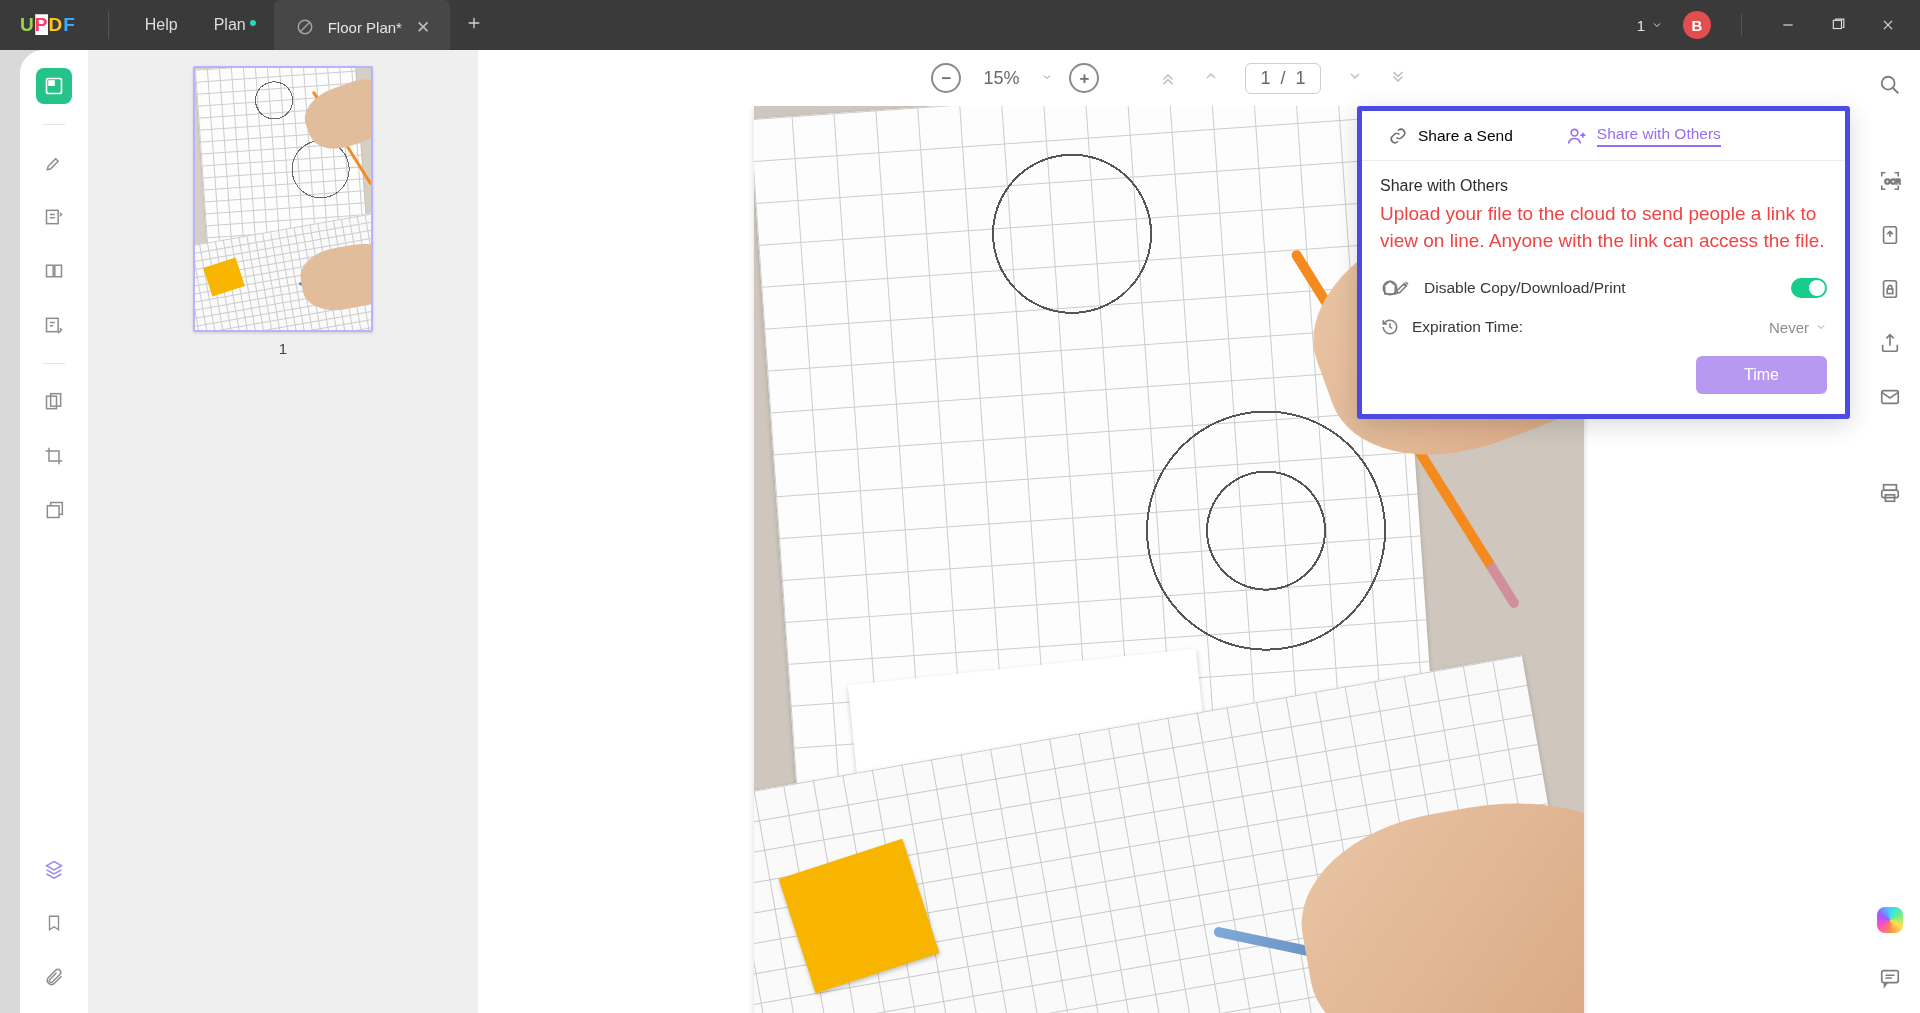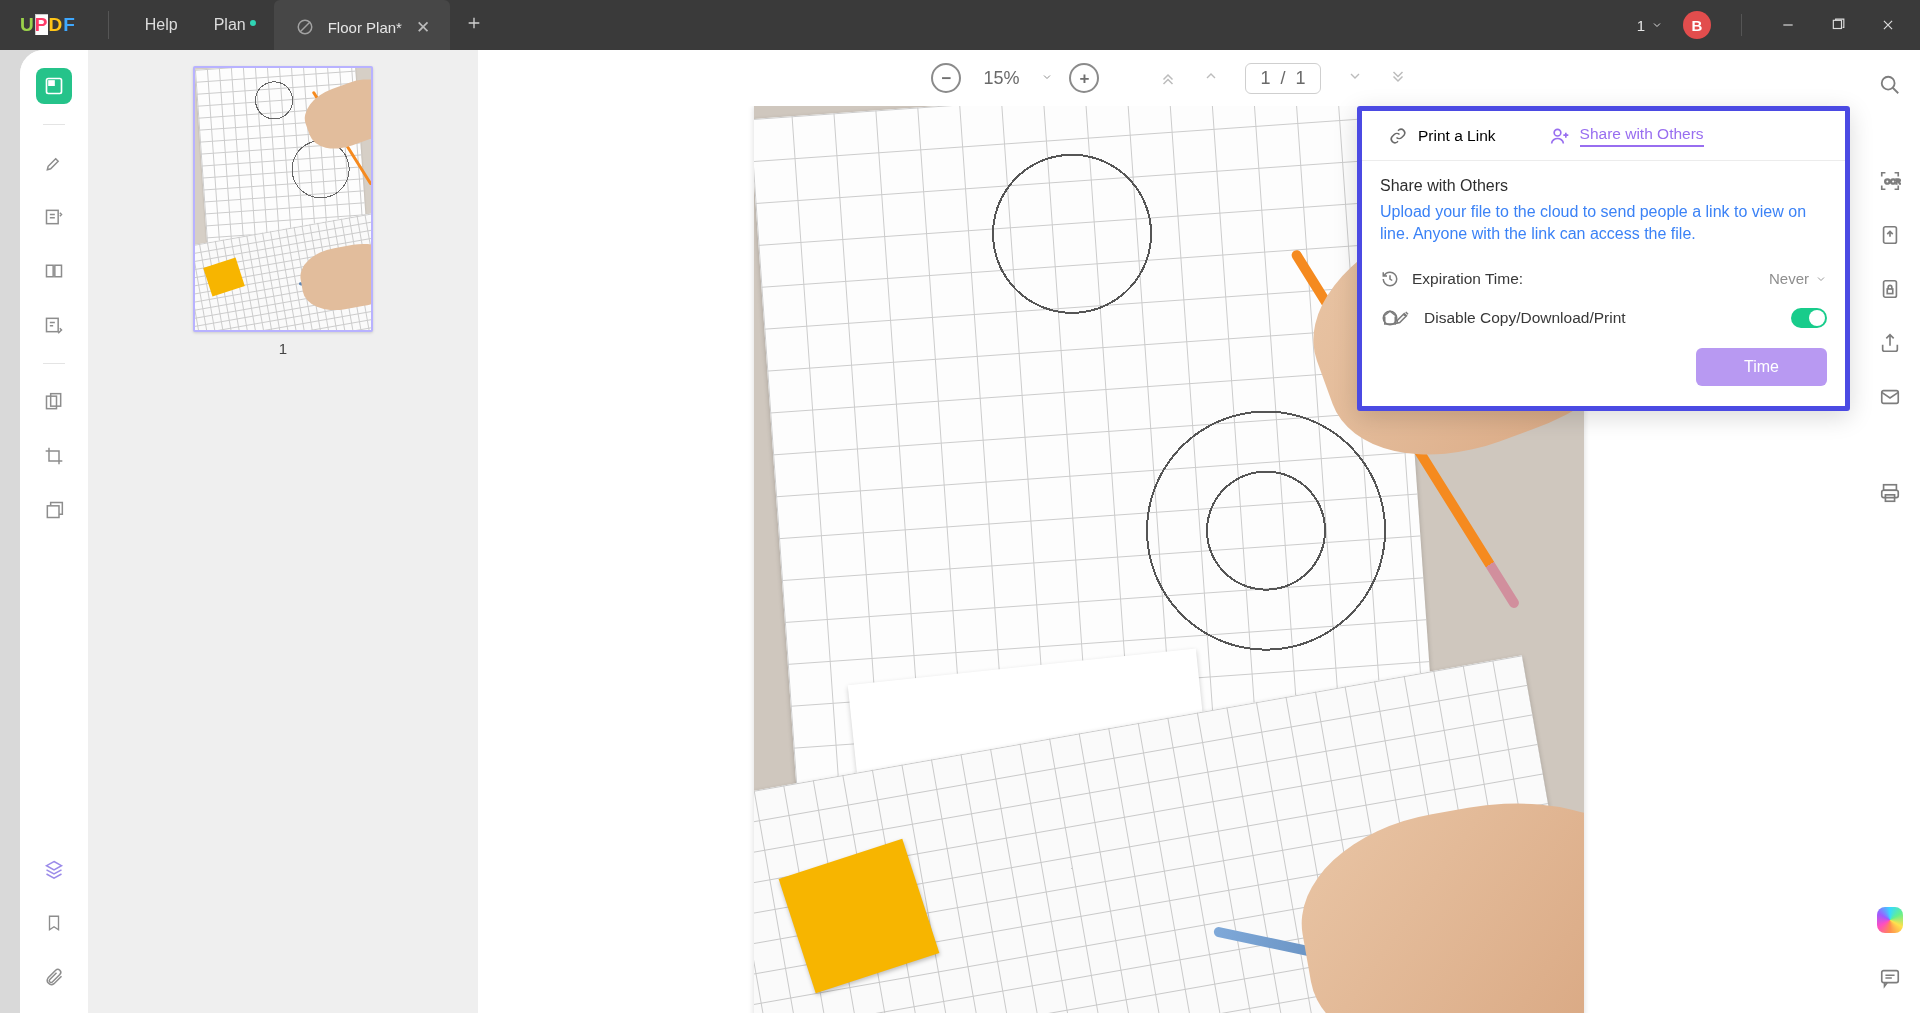--- a/index.html
+++ b/index.html
@@ -121,21 +121,21 @@
     z-index:50;
   }
   .share-tabs{display:flex;align-items:center;height:50px;padding:0 14px;border-bottom:1px solid #ececec;font-size:15.5px}
   .share-tab{display:flex;align-items:center;gap:10px;padding:0 12px;height:100%;cursor:pointer}
   .tab-ico{width:20px;height:20px;display:flex;align-items:center;justify-content:center}
   .share-tab.active{color:var(--purple);}
   .share-tab.active .underline{border-bottom:2px solid var(--purple);padding-bottom:2px}
   .share-tabs .gap{width:30px}
   .share-body{padding:16px 18px 20px}
   .sb-title{font-size:16px;color:#2d2d2d;margin-bottom:6px}
-  .sb-desc{font-size:16px;color:#3b82f6;line-height:1.4;margin-bottom:14px}
+  .sb-desc{font-size:19px;color:#ef4444;line-height:1.4;margin-bottom:14px}
   .input-card{border:1px solid #e6e6e6;border-radius:10px;overflow:hidden;margin-bottom:22px}
   .email-row{display:flex;align-items:center;gap:10px;padding:10px 10px;border-bottom:1px solid #eee}
   .email-row input{border:none;outline:none;flex:1;font-size:14.5px;color:#444}
   .email-row input::placeholder{color:#b5b5b5}
   .msg-row textarea{border:none;outline:none;resize:none;width:100%;height:84px;padding:10px 12px;font-size:14.5px;font-family:inherit;color:#444}
   .msg-row textarea::placeholder{color:#b5b5b5}
   .opt-row{display:flex;align-items:center;gap:12px;padding:10px 0;font-size:15.5px;color:#383838}
   .opt-row.disabled{color:#bdbdbd}
   .opt-row .oico{width:20px;color:#7b7b7b;display:flex;justify-content:center}
   .opt-row.disabled .oico{color:#cfcfcf}
@@ -423,55 +423,38 @@
   </div>
 
   <div class="share-panel">
     <div class="share-tabs">
       <div class="share-tab">
         <span class="tab-ico">
           <svg width="18" height="18" viewBox="0 0 24 24" fill="none" stroke="#6a6a6a" stroke-width="2">
               <path d="M10 14a5 5 0 007 0l3-3a5 5 0 00-7-7l-1 1M14 10a5 5 0 00-7 0l-3 3a5 5 0 007 7l1-1"></path>
             </svg>
         </span>
-        <span>Print a Link</span>
+        <span>Share a Send</span>
       </div>
       <div class="gap"></div>
       <div class="share-tab active">
         <span class="tab-ico">
           <svg width="20" height="20" viewBox="0 0 24 24" fill="none" stroke="#986ef0" stroke-width="2">
               <circle cx="9" cy="8" r="4"></circle>
               <path d="M2 21c0-4 4-6 7-6s7 2 7 6M19 8v6M16 11h6"></path>
             </svg>
         </span>
         <span class="underline">Share with Others</span>
       </div>
     </div>
 
     <div class="share-body">
       <div class="sb-title">Share with Others</div>
       <div class="sb-desc">Upload your file to the cloud to send people a link to view on line. Anyone with the link can access the file.</div>
 
-
-      <div class="opt-row">
-        <span class="oico">
-          <svg width="18" height="18" viewBox="0 0 24 24" fill="none" stroke="#7b7b7b" stroke-width="2">
-              <path d="M3 12a9 9 0 109-9 9 9 0 00-8 5M3 3v5h5"></path>
-              <path d="M12 7v5l3 2"></path>
-            </svg>
-        </span>
-        <span>Expiration Time:</span>
-        <span class="grow"></span>
-        <span class="exp-val">
-          <span>Never</span>
-          <svg width="12" height="12" viewBox="0 0 24 24" stroke="#9a9a9a" stroke-width="2" fill="none">
-              <path d="M6 9l6 6 6-6"></path>
-            </svg>
-        </span>
-      </div>
 
       <div class="opt-row">
         <span class="oico">
           <svg width="18" height="18" viewBox="0 0 24 24" fill="none" stroke="#7b7b7b" stroke-width="2">
               <circle cx="12" cy="12" r="9"></circle>
               <path d="M15 9l-6 6M9 9l6 6" stroke="none"></path>
               <path d="M8 12l8-6M8 18l8-6" stroke="none"></path>
               <path d="M12 3l0 0"></path>
               <path d="M9 7l3-2 3 2M9 17l3 2 3-2M7 9l-2 3 2 3M17 9l2 3-2 3" stroke="none"></path>
               <path d="M12 3v0"></path>
@@ -496,20 +479,37 @@
         <span class="oico" style="margin-left:-20px">
           <svg width="18" height="18" viewBox="0 0 24 24" fill="none" stroke="#7b7b7b" stroke-width="2">
               <path d="M14 7l3 3M5 19l4-1 9-9-3-3-9 9-1 4zM17 4l3 3"></path>
             </svg>
         </span>
         <span>Disable Copy/Download/Print</span>
         <span class="grow"></span>
         <div class="toggle"></div>
       </div>
 
+      <div class="opt-row">
+        <span class="oico">
+          <svg width="18" height="18" viewBox="0 0 24 24" fill="none" stroke="#7b7b7b" stroke-width="2">
+              <path d="M3 12a9 9 0 109-9 9 9 0 00-8 5M3 3v5h5"></path>
+              <path d="M12 7v5l3 2"></path>
+            </svg>
+        </span>
+        <span>Expiration Time:</span>
+        <span class="grow"></span>
+        <span class="exp-val">
+          <span>Never</span>
+          <svg width="12" height="12" viewBox="0 0 24 24" stroke="#9a9a9a" stroke-width="2" fill="none">
+              <path d="M6 9l6 6 6-6"></path>
+            </svg>
+        </span>
+      </div>
+
 
       <div class="send-row">
         <button class="send-btn">Time</button>
       </div>
     </div>
   </div>
 
 </div>
 
 </body></html>

